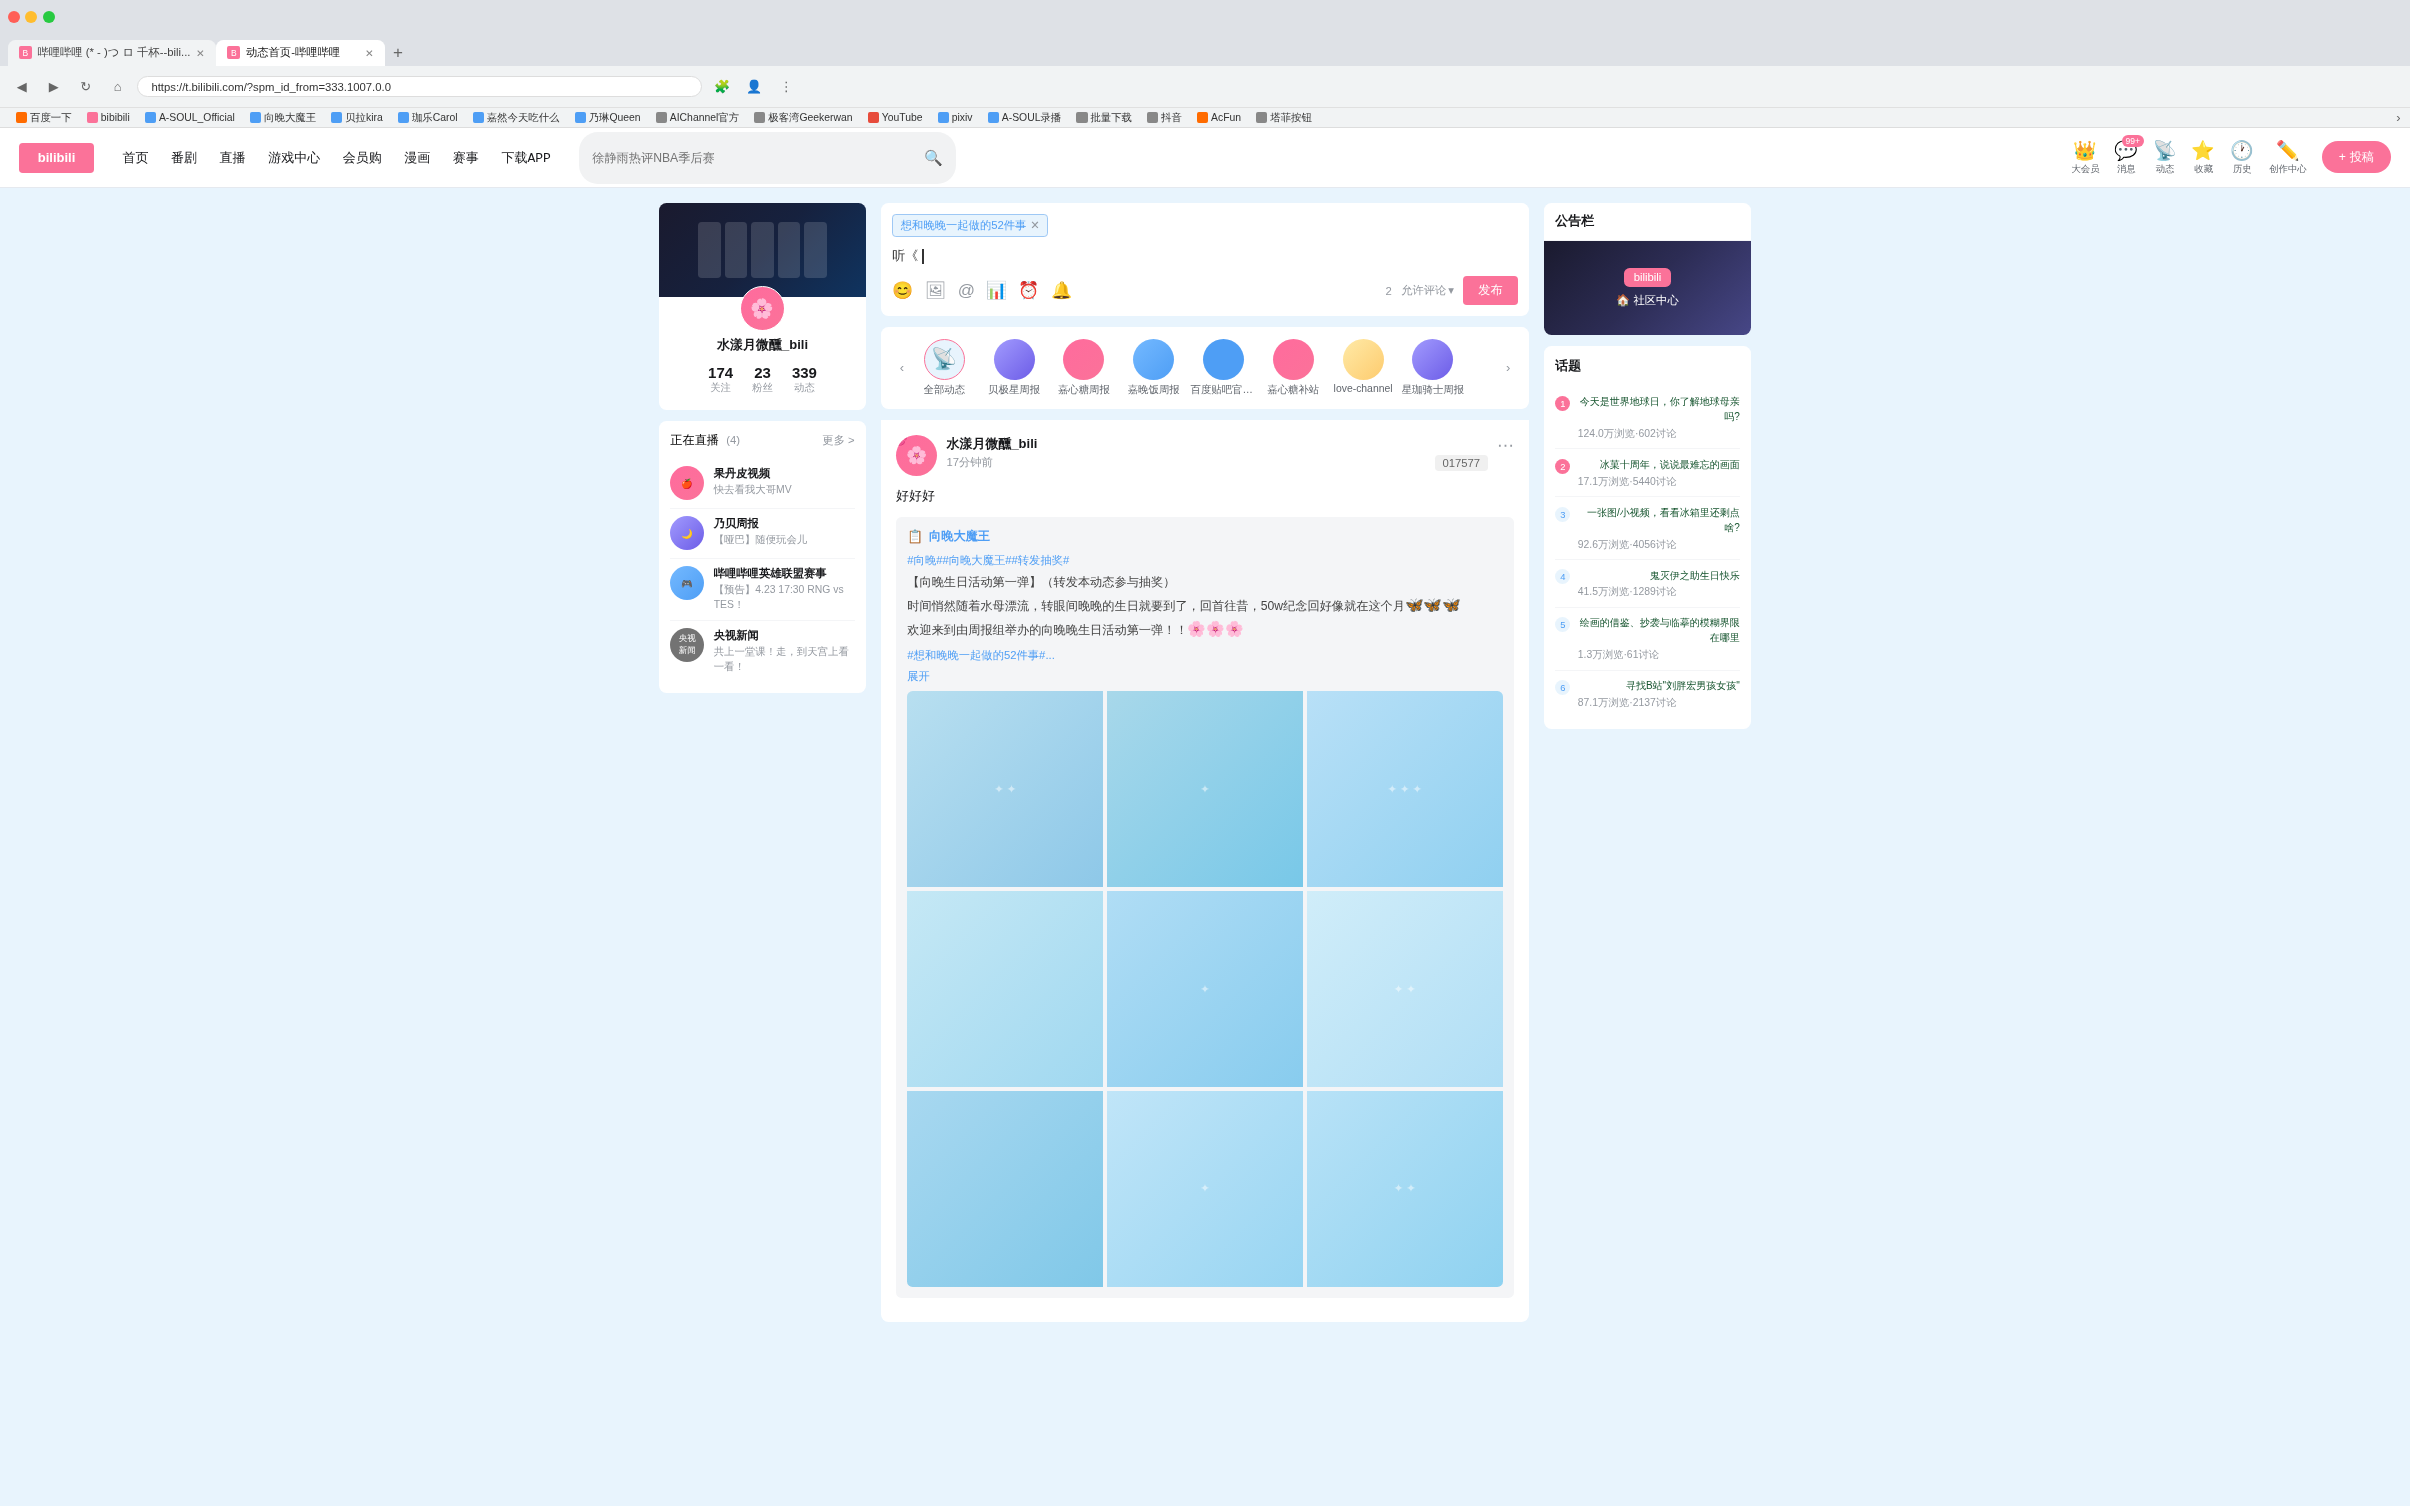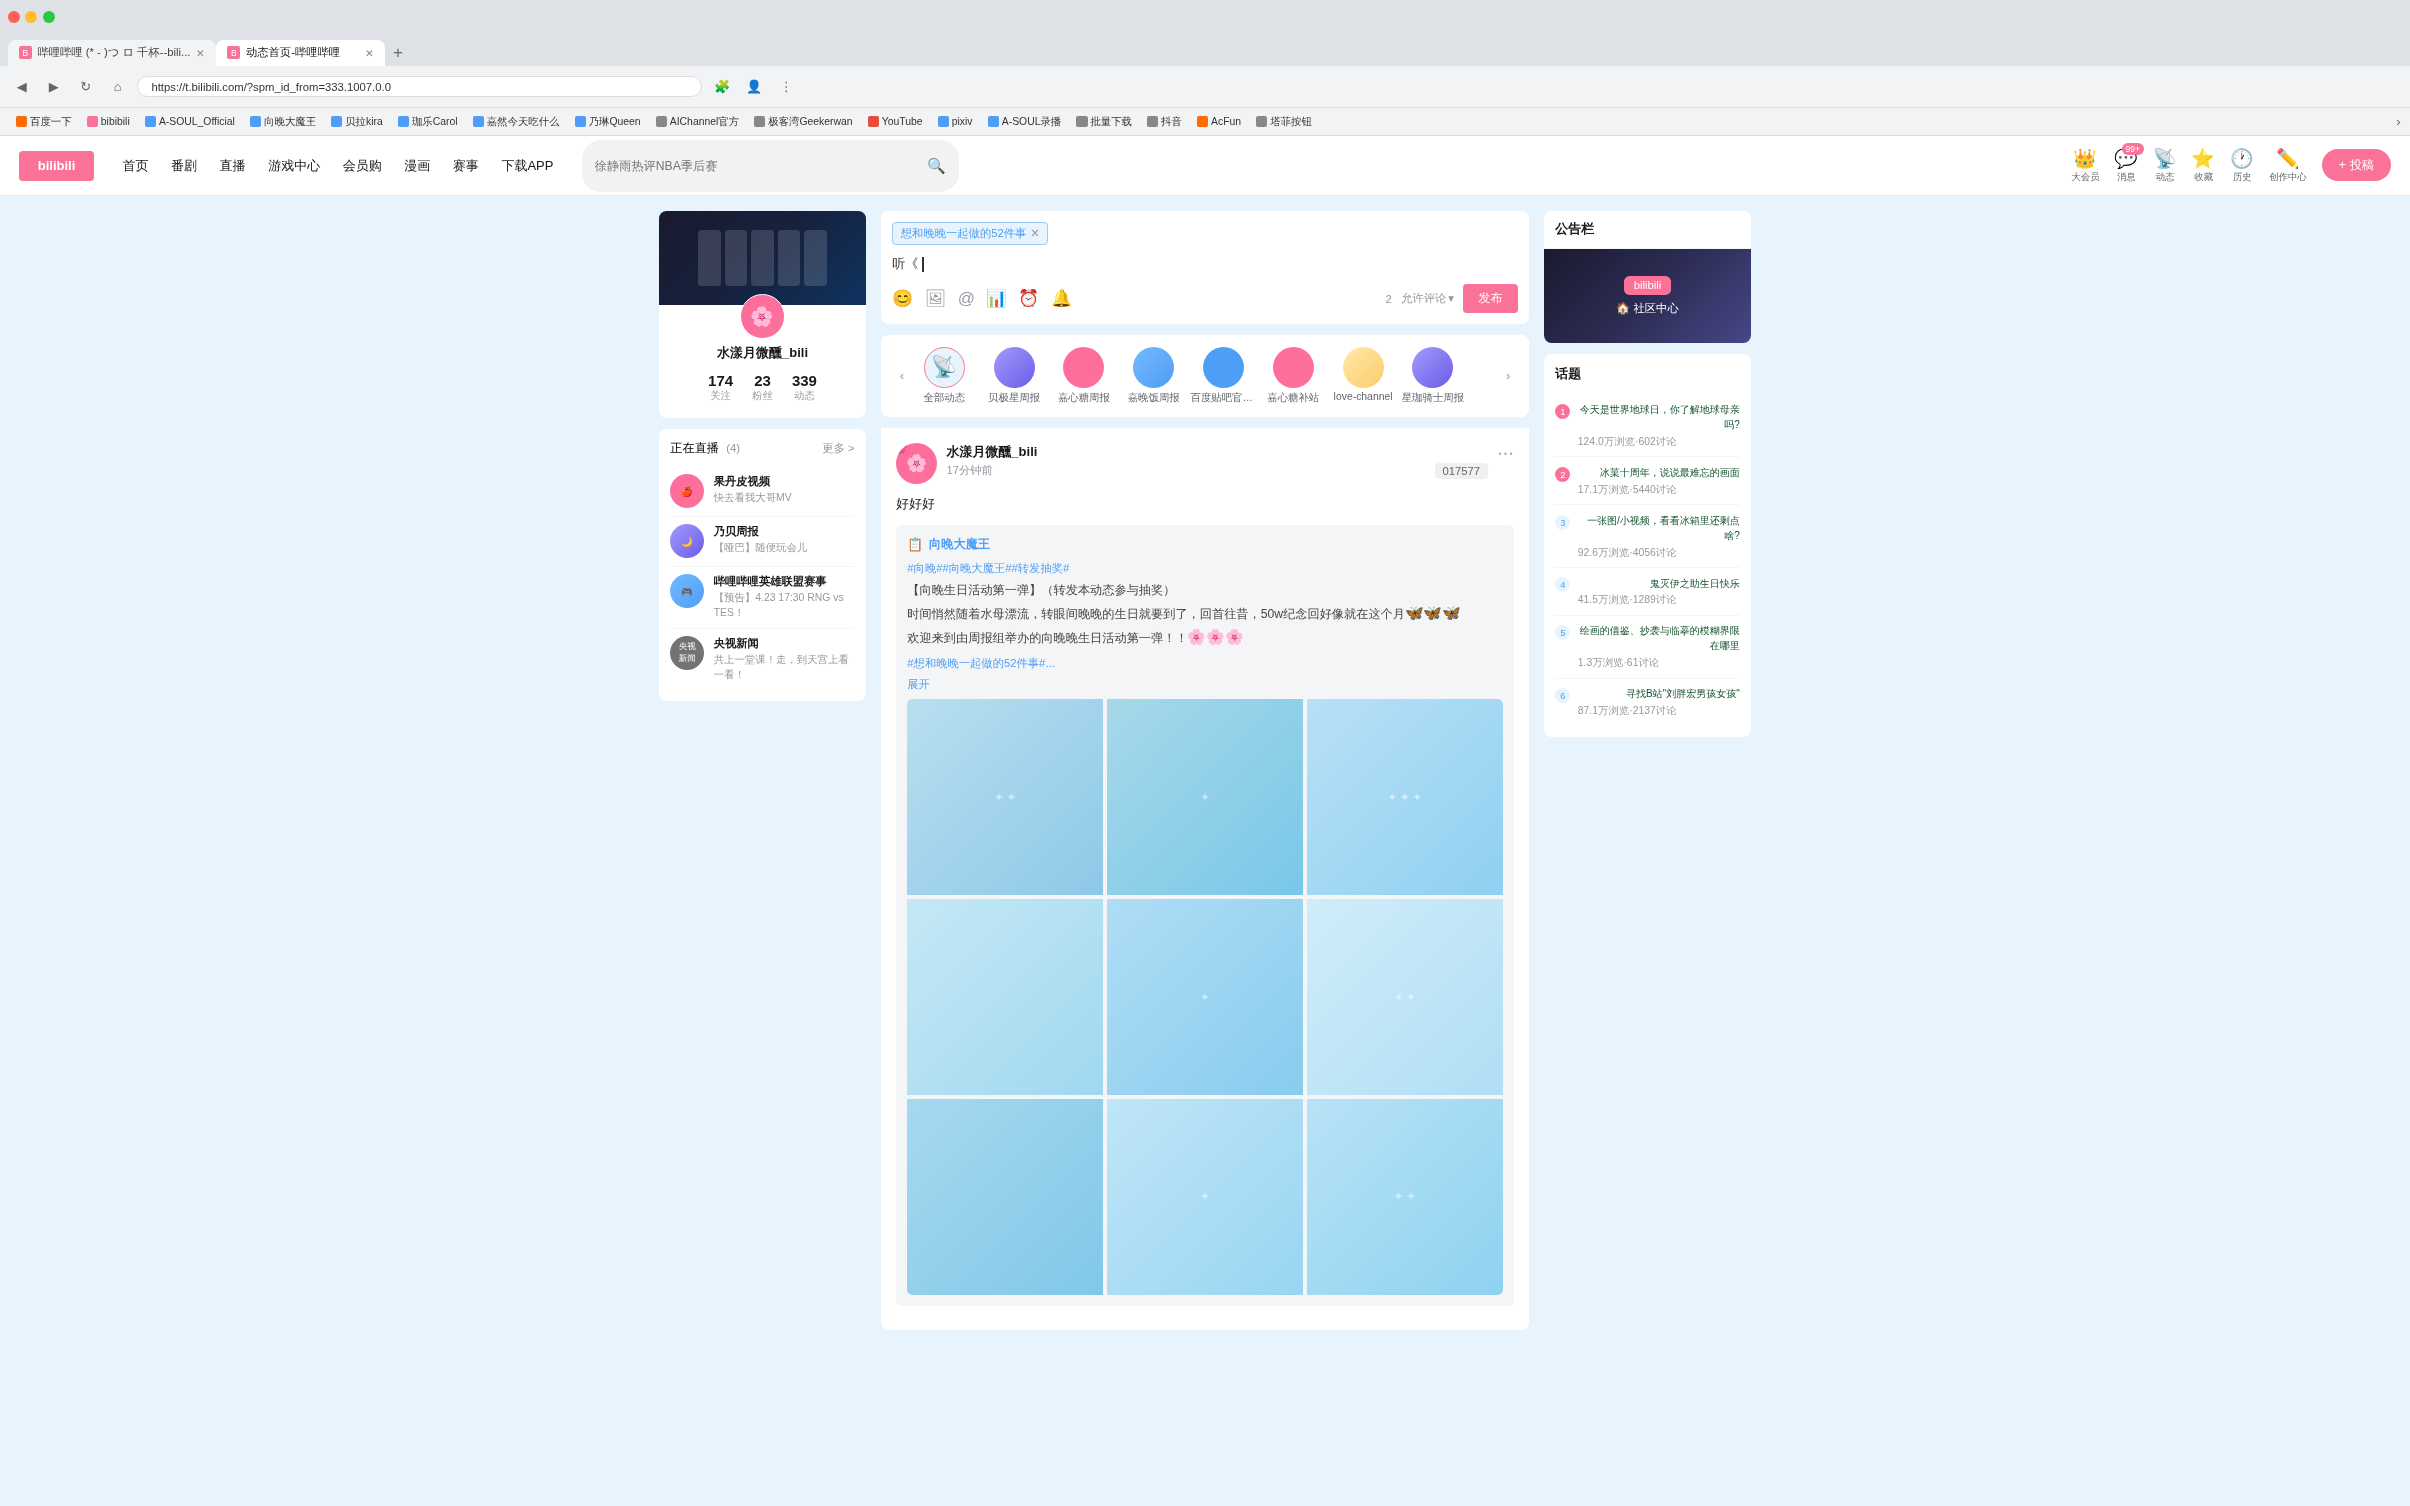--- a/index.html
+++ b/index.html
@@ -16,39 +16,39 @@
     .tab-bar { display: flex; align-items: flex-end; padding: 0 7.5px; background: #dee1e6; height: 32px; }
     .tab { display: flex; align-items: center; padding: 5.6px 11.3px; background: #f1f3f4; border-radius: 7.5px 7.5px 0 0; font-size: 11.3px; color: #444; gap: 5.6px; min-width: 169px; cursor: pointer; }
     .tab.active { background: #fff; color: #222; }
     .tab-favicon { width: 13px; height: 13px; background: #fb7299; border-radius: 1.9px; font-size: 8.5px; color: white; display: flex; align-items: center; justify-content: center; }
     .tab-close { margin-left: auto; color: #888; font-size: 10.4px; cursor: pointer; }
     .tab-new { width: 26px; height: 26px; display: flex; align-items: center; justify-content: center; font-size: 17px; color: #666; cursor: pointer; border-radius: 50%; }
     .nav-bar { display: flex; align-items: center; padding: 5.6px 9.4px; gap: 7.5px; background: #f1f3f4; height: 41px; }
     .nav-btn { width: 24.5px; height: 24.5px; display: flex; align-items: center; justify-content: center; color: #666; font-size: 13px; cursor: pointer; border-radius: 3.8px; }
     .url-bar { flex: 1; background: #fff; border: 0.9px solid #ddd; border-radius: 19px; padding: 3.8px 13px; font-size: 11.3px; color: #333; display: flex; align-items: center; max-width: 565px; }
     .url-text { flex: 1; color: #333; font-size: 11.3px; }
-    .bookmarks-bar { display: flex; align-items: center; padding: 3.8px 9.4px; gap: 1.9px; background: #f1f3f4; border-top: 0.9px solid #e0e0e0; height: 28px; overflow: hidden; }
+    .bookmarks-bar { display: flex; align-items: center; padding: 3.8px 9.4px; gap: 1.9px; background: #f1f3f4; border-top: 0.9px solid #e0e0e0; height: 20px; overflow: hidden; }
     .bookmark-item { display: flex; align-items: center; gap: 2.8px; padding: 1.9px 6.6px; border-radius: 3.8px; font-size: 10.4px; color: #333; cursor: pointer; white-space: nowrap; }
     .bookmark-icon { width: 11.3px; height: 11.3px; border-radius: 1.9px; display: inline-block; }
     .bk-orange { background: #ff6b00; }
     .bk-pink { background: #fb7299; }
     .bk-blue { background: #4e9ef5; }
     .bk-red { background: #e74c3c; }
     .bk-gray { background: #888; }
     .bookmark-more { margin-left: auto; font-size: 13px; color: #666; cursor: pointer; }
 
     
     .app { background: #e8f4fd; min-height: calc(100vh - 139px); }
 
     
     .bili-header { background: #fff; display: flex; align-items: center; padding: 0 19px; height: 60px; border-bottom: 0.9px solid #e5e9ef; gap: 19px; }
     .bili-logo { display: flex; align-items: center; gap: 3.8px; cursor: pointer; }
     .logo-icon { width: 75px; height: 30px; background: #fb7299; border-radius: 3.8px; display: flex; align-items: center; justify-content: center; color: white; font-weight: bold; font-size: 13px; }
     .bili-nav { display: flex; align-items: center; gap: 3.8px; }
-    .nav-item { padding: 5.6px 9.4px; font-size: 13px; color: #18191c; cursor: pointer; border-radius: 3.8px; display: flex; align-items: flex-start; gap: 1.9px; }
+    .nav-item { padding: 5.6px 9.4px; font-size: 13px; color: #18191c; cursor: pointer; border-radius: 3.8px; display: flex; align-items: flex-start; gap: 1.9px; font-family: Liberation Mono, monospace; }
     .search-bar { flex: 1; max-width: 377px; display: flex; align-items: center; background: #f1f2f3; border-radius: 19px; padding: 17px 13px; gap: 7.5px; }
     .search-input { border: none; background: transparent; font-size: 12.2px; flex: 1; outline: none; color: #333; }
     .search-btn { color: #888; cursor: pointer; font-size: 15px; }
     .header-actions { display: flex; align-items: center; gap: 15px; margin-left: auto; }
     .header-icon-item { display: flex; flex-direction: column; align-items: center; font-size: 9.4px; color: #61666d; cursor: pointer; gap: 1.9px; }
     .header-icon { font-size: 19px; position: relative; }
     .badge { position: absolute; top: -3.8px; right: -5.6px; background: #fb7299; color: white; font-size: 8.5px; border-radius: 7.5px; padding: 0.9px 3.8px; min-width: 15px; text-align: center; }
     .upload-btn { background: #fb7299; color: white; border: none; border-radius: 19px; padding: 7.5px 17px; font-size: 12.2px; cursor: pointer; display: flex; align-items: center; gap: 3.8px; }
 
     

